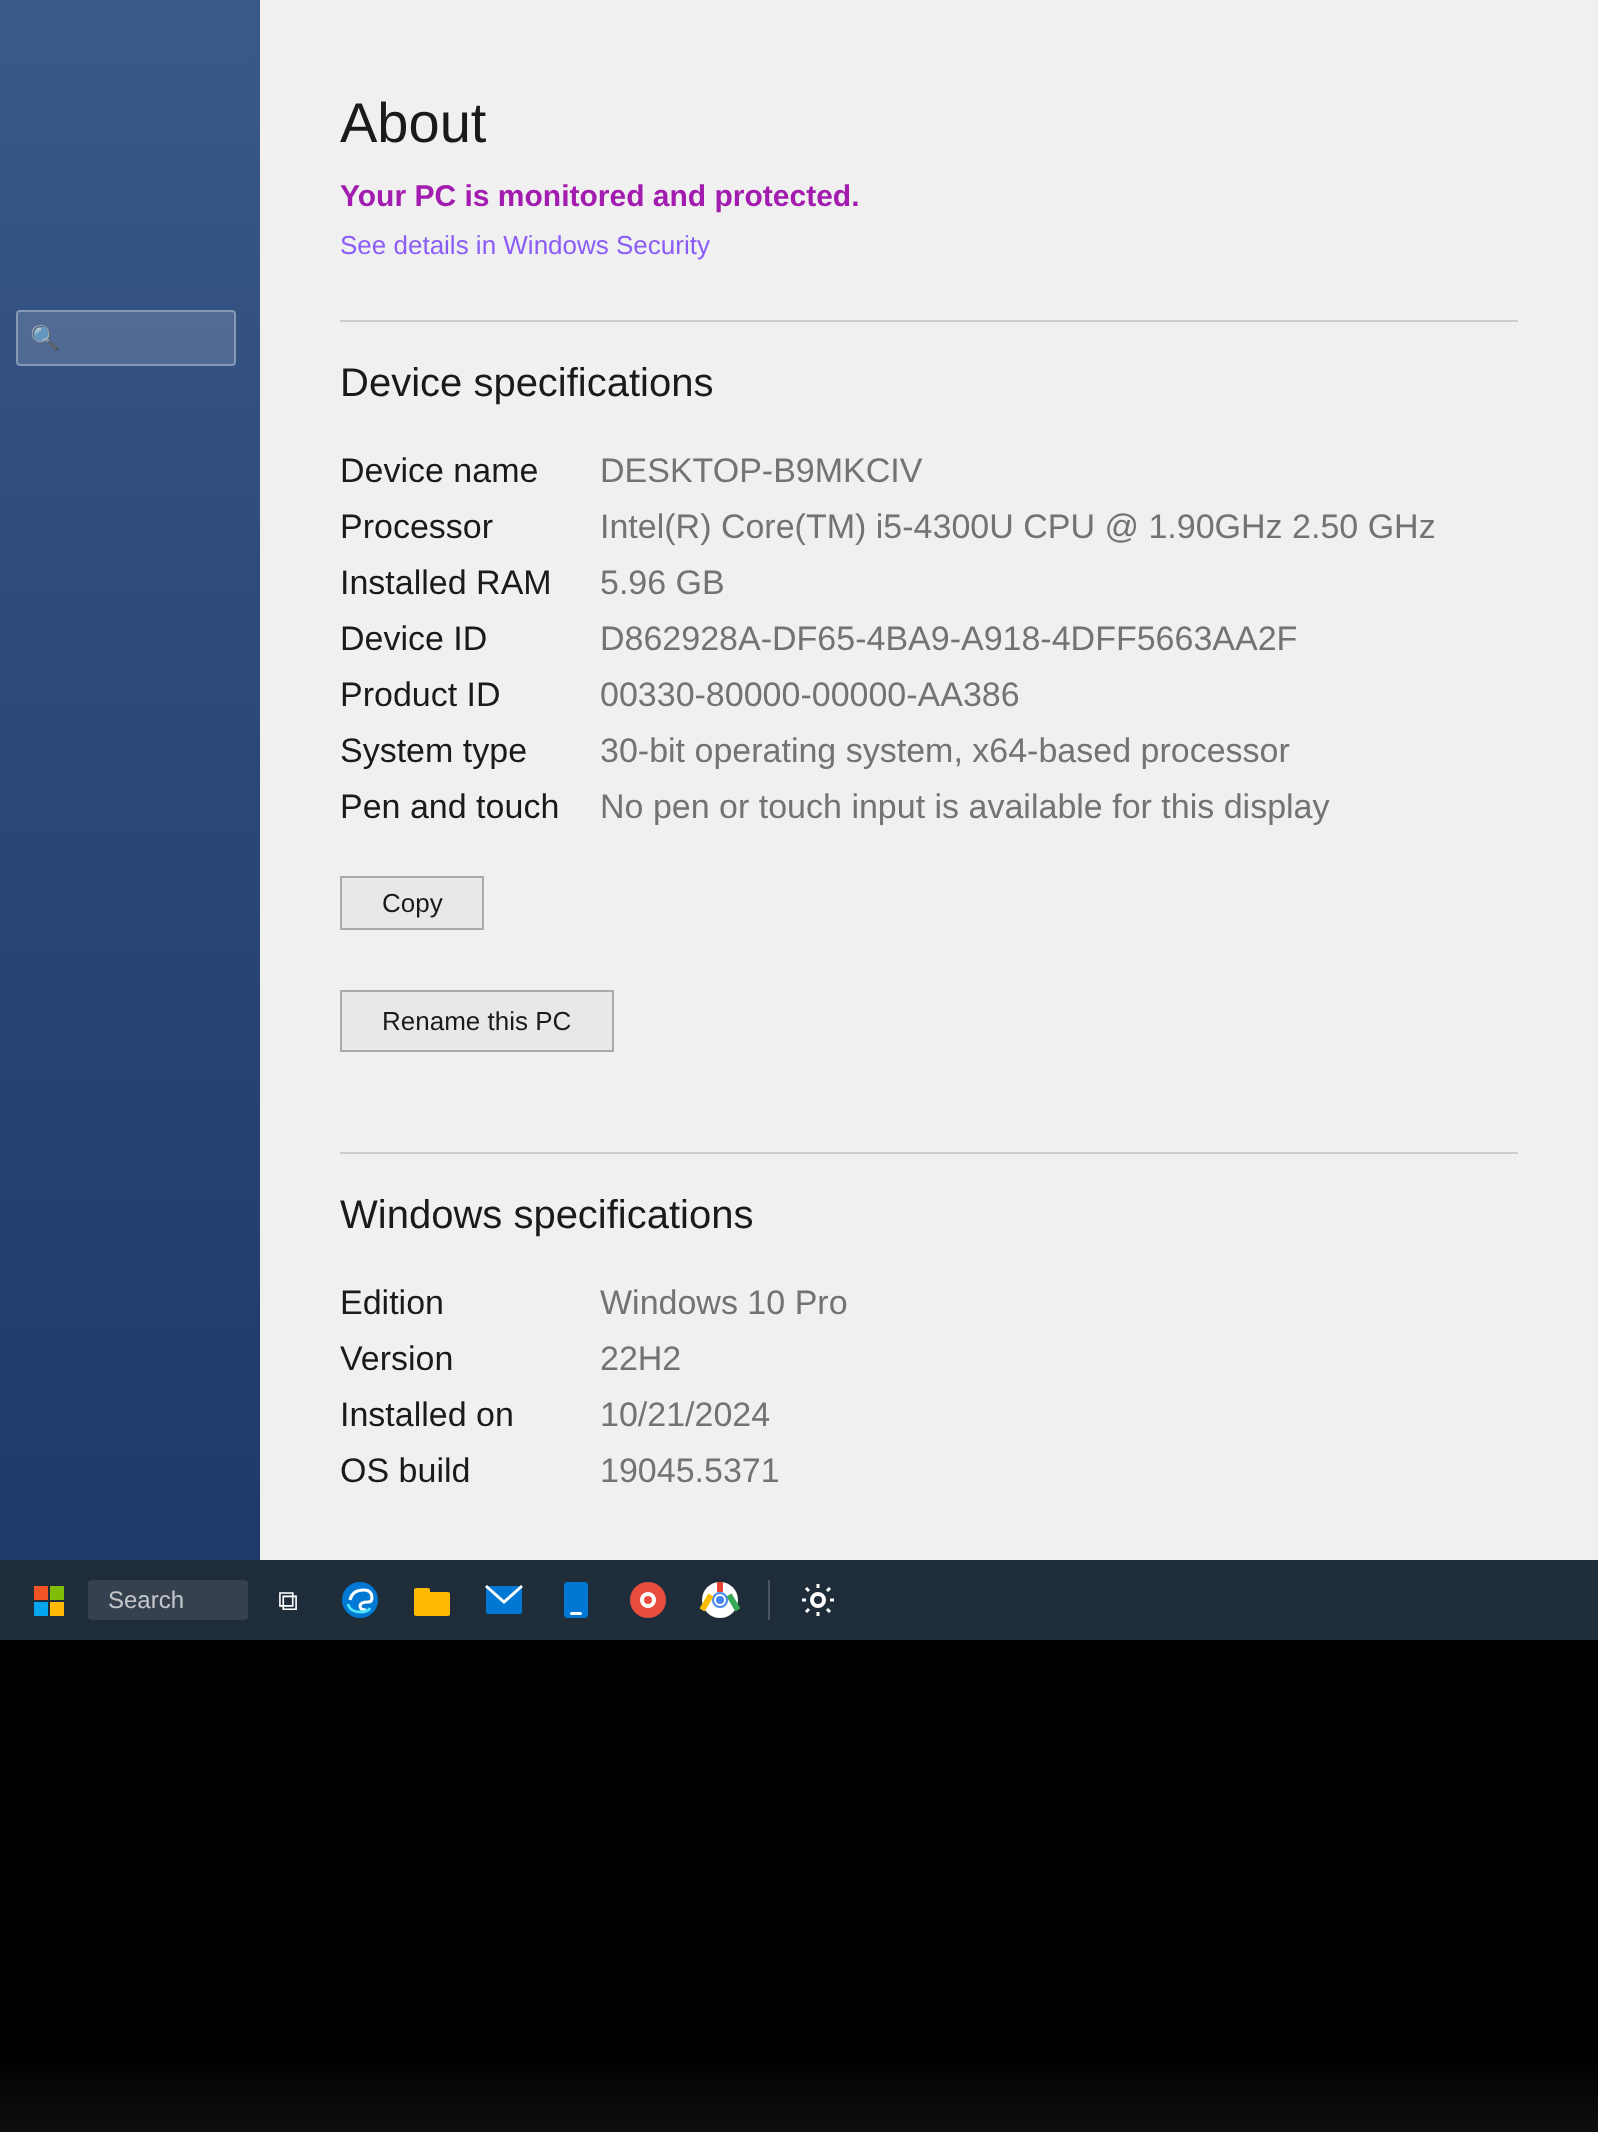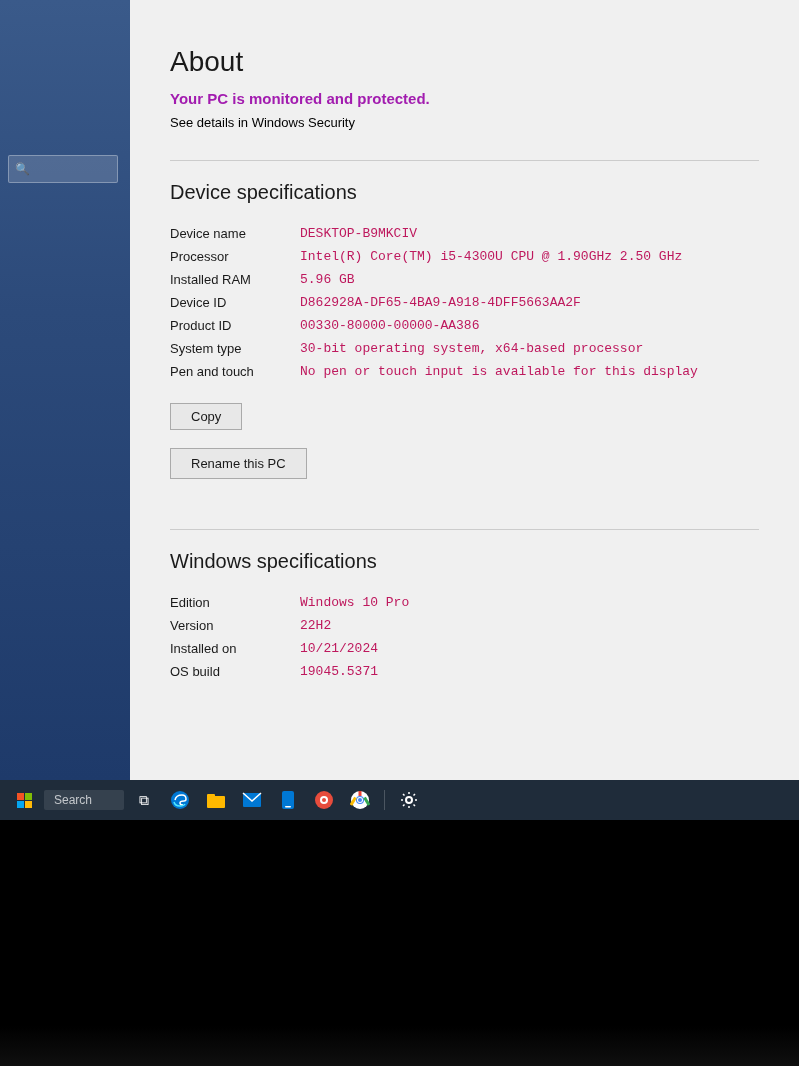--- a/index.html
+++ b/index.html
@@ -69,21 +69,21 @@
 
     .pc-status {
       font-size: 15px;
       font-weight: 600;
       color: #a21caf;
       margin-bottom: 8px;
     }
 
     .security-link {
       font-size: 13px;
-      color: #000000;
+      color: #8b5cf6;
       text-decoration: none;
       cursor: pointer;
       margin-bottom: 30px;
       display: block;
     }
 
     .section-divider {
       border: none;
       border-top: 1px solid #ccc;
       margin: 20px 0;
@@ -99,44 +99,43 @@
 
     .spec-table {
       width: 100%;
       border-collapse: collapse;
       margin-bottom: 20px;
     }
 
     .spec-table tr td {
       padding: 4px 0;
       vertical-align: top;
-      font-size: 13px;
+      font-size: 17px;
       color: #1a1a1a;
     }
 
     .spec-table tr td:first-child {
       width: 130px;
       color: #1a1a1a;
       font-weight: 400;
     }
 
     .spec-table tr td:last-child {
-      color: #be185d;
-      font-family: Liberation Mono, monospace;
+      color: #737373;
     }
 
     .copy-btn {
       display: inline-block;
       padding: 5px 20px;
       border: 1px solid #aaa;
       background: #e8e8e8;
       color: #1a1a1a;
       font-size: 13px;
       cursor: pointer;
-      margin-bottom: 8px;
+      margin-bottom: 20px;
       font-family: 'Segoe UI', Arial, sans-serif;
     }
 
     .rename-btn {
       display: inline-block;
       padding: 7px 20px;
       border: 1px solid #aaa;
       background: #e8e8e8;
       color: #1a1a1a;
       font-size: 13px;

